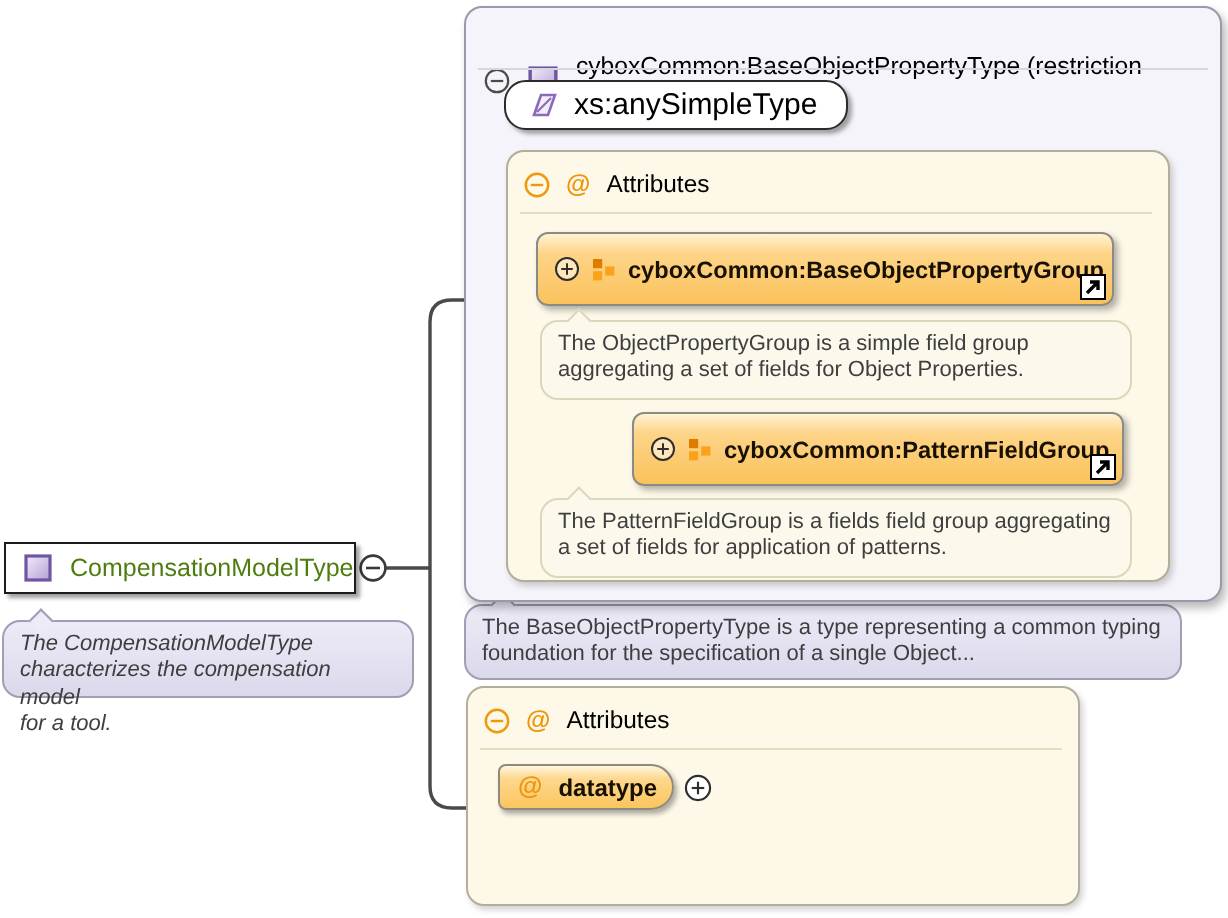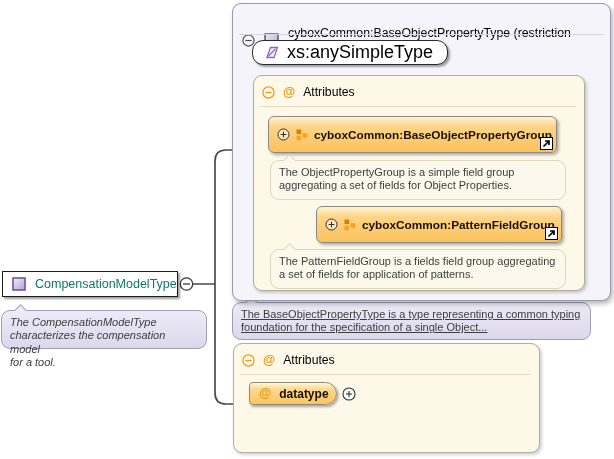--- a/index.html
+++ b/index.html
@@ -13,40 +13,40 @@
 
   
   #wires{position:absolute;left:0;top:0;z-index:1;}
 
   
   .node{
     left:2px;top:271px;width:176px;height:26px;z-index:2;
     background:#fff;border:1.5px solid #1c1c1c;
     box-shadow:2px 2px 2px rgba(0,0,0,0.38);
     display:flex;align-items:center;gap:9px;padding:0 0 0 9px;
-    font-size:12.5px;color:#0f766e;
+    font-size:12.5px;color:#4d7c0f;
   }
 
   
   .panel{
     left:232px;top:3px;width:379px;height:298px;z-index:2;
     background:#f5f4fa;border:1px solid #9b98a9;border-radius:9px;
     box-shadow:2px 3px 5px rgba(0,0,0,0.28);
   }
   .panel-hdr{position:absolute;left:9px;top:7px;right:8px;height:18px;
     display:flex;align-items:center;gap:9px;font-size:12.3px;color:#000;margin-top:20px;}
   .sep{position:absolute;height:1px;background:#d7d5e1;}
 
   
   .pill{
     position:absolute;left:19px;top:36px;height:25px;z-index:3;
     background:#fff;border:1.5px solid #2a2a2a;border-radius:11px;
     box-shadow:2px 2px 2px rgba(0,0,0,0.35);
     display:flex;align-items:center;gap:8px;padding:0 14px 0 10px;
-    font-size:18px;color:#000;text-align:center;
+    font-size:15px;color:#000;text-align:center;
   }
 
   
   .cream{
     background:#fdf8e8;border:1px solid #b3ad99;border-radius:9px;
     box-shadow:1.5px 2px 3px rgba(0,0,0,0.18);
   }
   .cream-hdr{position:absolute;left:8px;top:8px;height:16px;
     display:flex;align-items:center;gap:8px;font-size:12.2px;color:#000;}
   .cream .sep{background:#e4ddc4;}
@@ -192,21 +192,21 @@
         <svg class="icon linkicon" width="13" height="13" viewBox="0 0 13 13">
           <rect x="0.5" y="0.5" width="12" height="12" fill="#fff" stroke="#000" stroke-width="1"></rect>
           <path d="M3.5,9.5 L8.5,4.5 M5,4 H9 V8" fill="none" stroke="#000" stroke-width="1.7"></path>
         </svg>
       </div>
       <div class="note note-cream" style="left:16px;top:173px;width:296px;height:40px;">The PatternFieldGroup is a fields field group aggregating
 a set of fields for application of patterns.</div>
     </div>
   </div>
 
-  <div class="abs note note-lav" style="left:232px;top:302px;width:359px;height:38px;text-decoration:underline;">The BaseObjectPropertyType is a type representing a common typing
+  <div class="abs note note-lav" style="left:232px;top:302px;width:359px;height:38px;">The BaseObjectPropertyType is a type representing a common typing
 foundation for the specification of a single Object...</div>
 
   <div class="abs cream" style="left:233px;top:343px;width:307px;height:110px;z-index:2;">
     <div class="cream-hdr">
       <svg class="icon" width="13" height="13" viewBox="0 0 13 13">
         <circle cx="6.5" cy="6.5" r="5.6" fill="none" stroke="#ee9909" stroke-width="1.2"></circle>
         <line x1="3.4" y1="6.5" x2="9.6" y2="6.5" stroke="#ee9909" stroke-width="1.2"></line>
       </svg>
       <span class="at">@</span>
       <span>Attributes</span>

